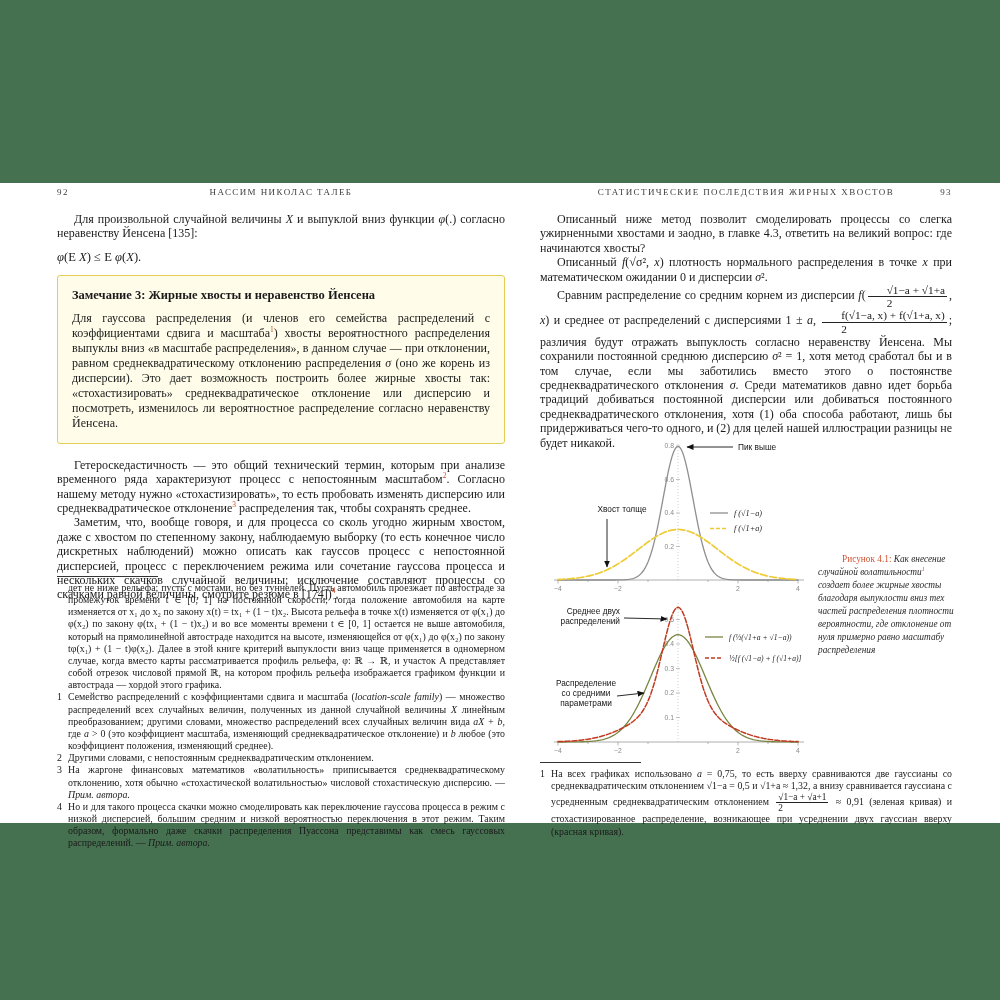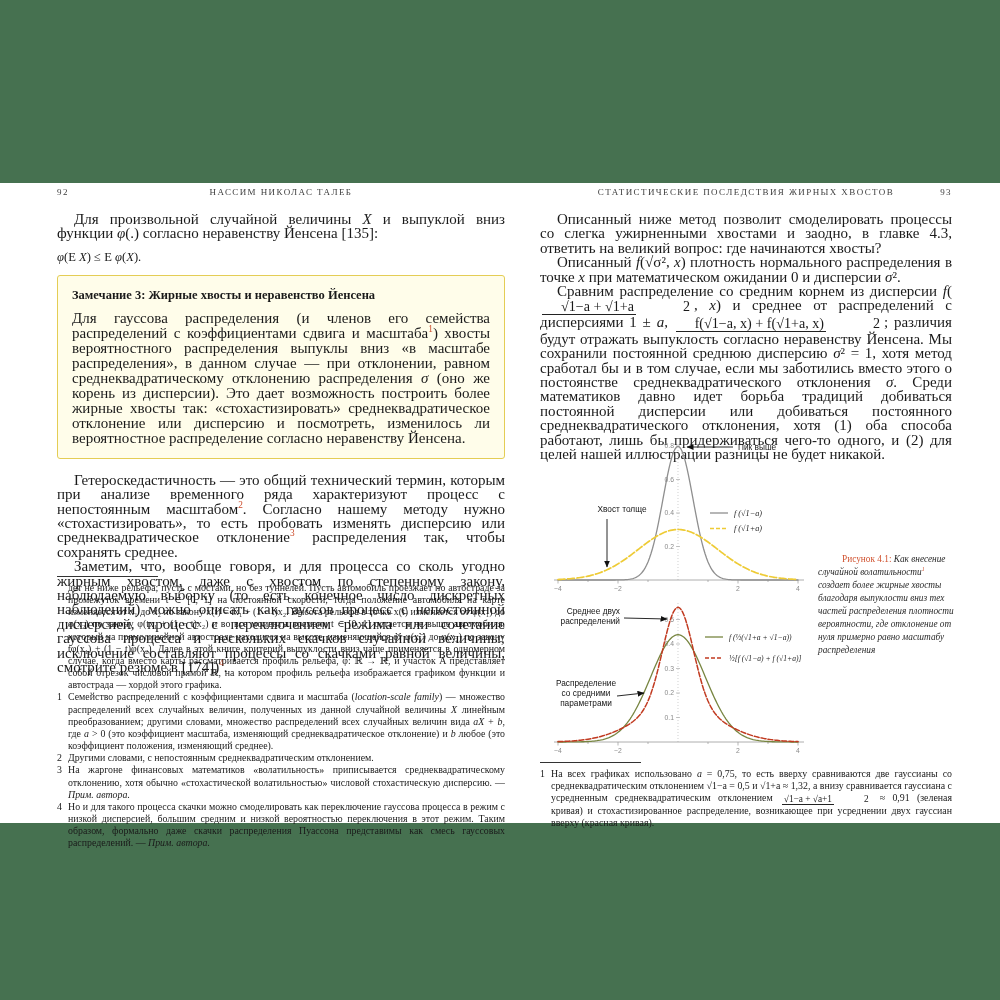--- a/index.html
+++ b/index.html
@@ -6,40 +6,40 @@
   body{width:1000px;height:1000px;background:#467150;position:relative;overflow:hidden;
        font-family:"Liberation Serif","DejaVu Serif",serif;color:#1a1a1a;}
   .spread{position:absolute;left:0;top:183px;width:1000px;height:640px;background:#ffffff;}
   .col{position:absolute;top:183px;}
   .col-left{left:57px;width:448px;}
   .col-right{left:540px;width:412px;}
   .running-head{display:flex;align-items:center;font-size:9px;letter-spacing:1.4px;
                 color:#3c3c3c;padding-top:4px;}
   .rh-title{flex:1;text-align:center;}
   .rh-num{width:24px;}
-  .body-p{font-size:15px;line-height:14.4px;text-align:justify;margin:0;}
+  .body-p{font-size:12px;line-height:14.4px;text-align:justify;margin:0;}
   .indent{text-indent:17px;}
   .mt16{margin-top:15px;} .mt14{margin-top:14px;}
   .formula{font-size:12.6px;margin:9px 0 10px 0;}
   .seg-i{font-style:italic;}
   .seg-bb{font-style:normal;}
   .seg-supred{color:#cc4a28;font-size:0.62em;vertical-align:super;line-height:0;}
   .seg-figlabel{color:#d0512e;font-style:normal;margin-left:24px;}
   .note-box{margin-top:8px;border:1.5px solid #e4cd55;background:#fffdea;border-radius:3px;
             padding:10px 14px 12px 14px;}
   .note-title{font-weight:bold;font-size:12.5px;margin:2px 0 8px 0;}
   .note-box .body-p{line-height:15px;}
   .fn-area{position:absolute;left:0;right:0;}
   .fn-rule{width:101px;border-top:1px solid #333;margin-bottom:5px;}
   .fn{font-size:9.9px;line-height:12.15px;text-align:justify;margin:0;}
   .fn-item{display:flex;margin:0;}
   .fn-num{width:11px;flex:none;font-size:9.9px;line-height:12.15px;}
   .fn-cont{margin-left:11px;}
-  .frac{display:inline-flex;flex-direction:row;text-align:right;vertical-align:middle;
-        line-height:1.08;font-size:0.94em;margin:0 2px;gap:28px;}
+  .frac{display:inline-flex;flex-direction:column;text-align:left;vertical-align:middle;
+        line-height:1.08;font-size:0.94em;margin:0 2px;}
   .fr-n{border-bottom:0.8px solid #222;padding:0 2px;}
   .fr-d{padding:0 2px;}
   .fig-area{position:absolute;left:0;top:249px;width:412px;height:330px;}
   .chart{position:absolute;left:10px;}
   #chart1{top:0;} #chart2{top:166px;}
   .caption{position:absolute;left:278px;top:121px;width:138px;font-size:9.3px;line-height:13px;
            font-style:italic;color:#2a2a2a;text-align:left;}
   .tick{font:6.8px "Liberation Sans","DejaVu Sans",sans-serif;fill:#8a8a8a;}
   .ann{font:8.3px "Liberation Sans","DejaVu Sans",sans-serif;fill:#151515;}
   .leg{font-style:italic;font-family:"Liberation Serif","DejaVu Serif",serif;fill:#222;}

